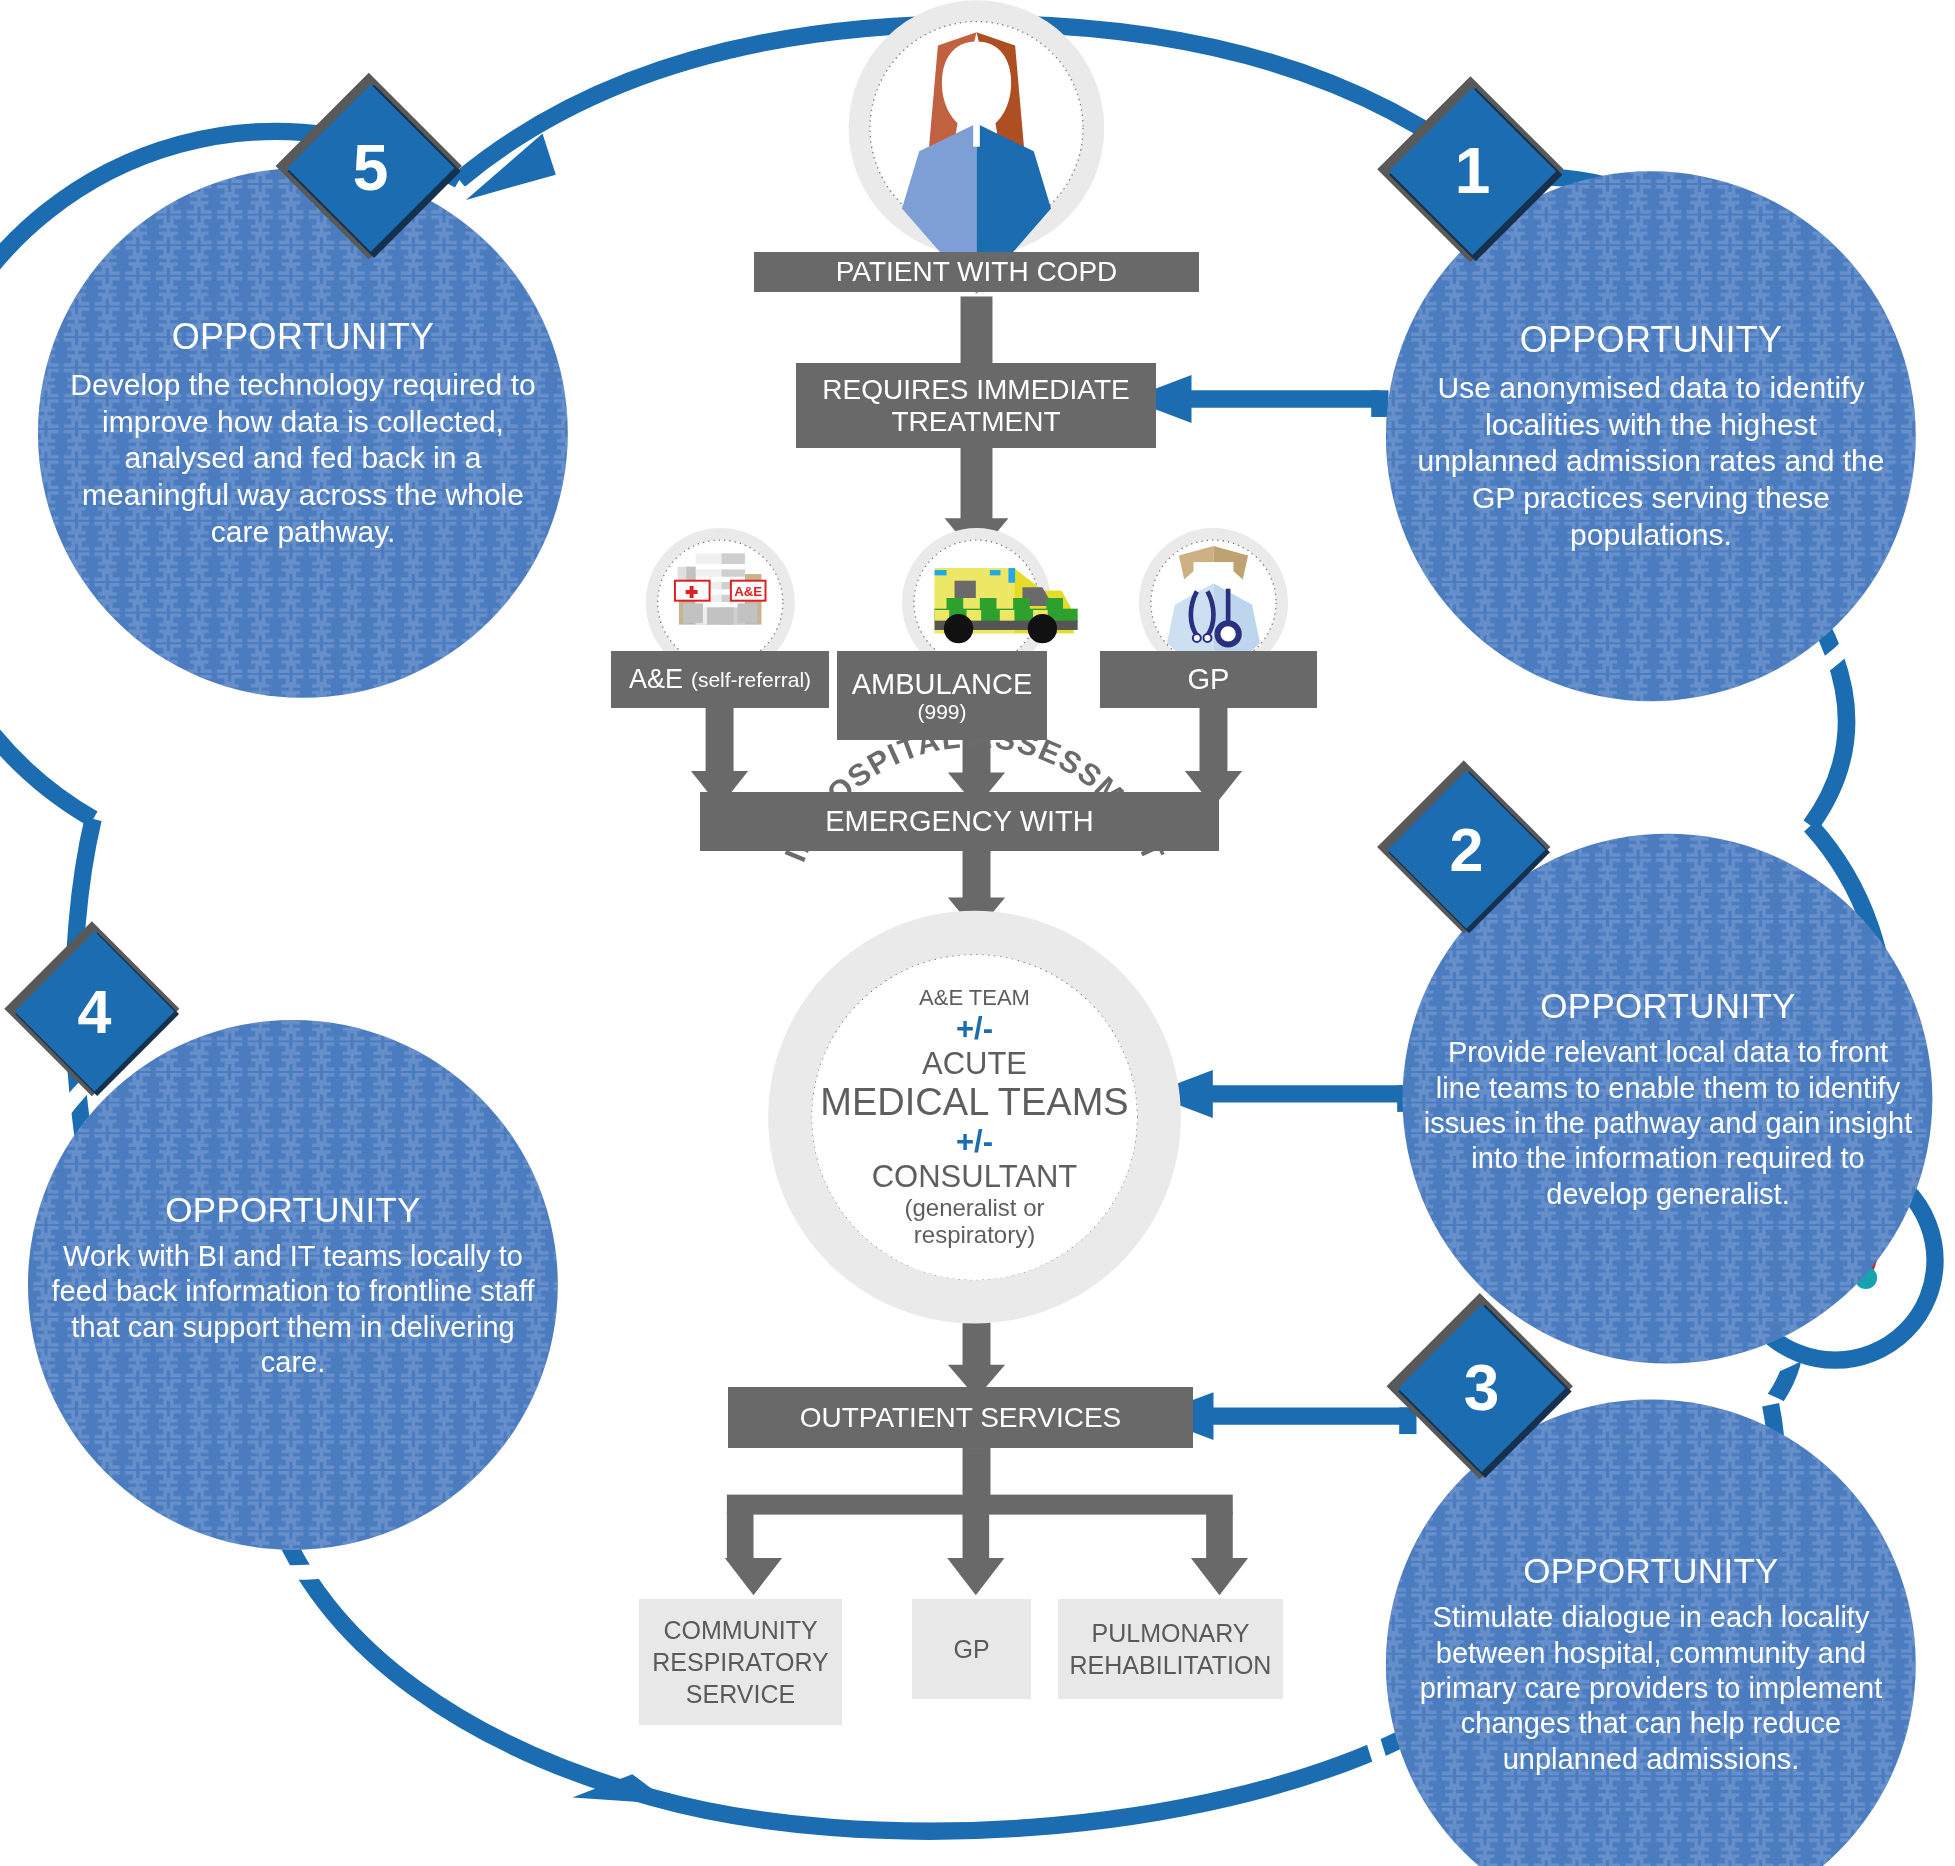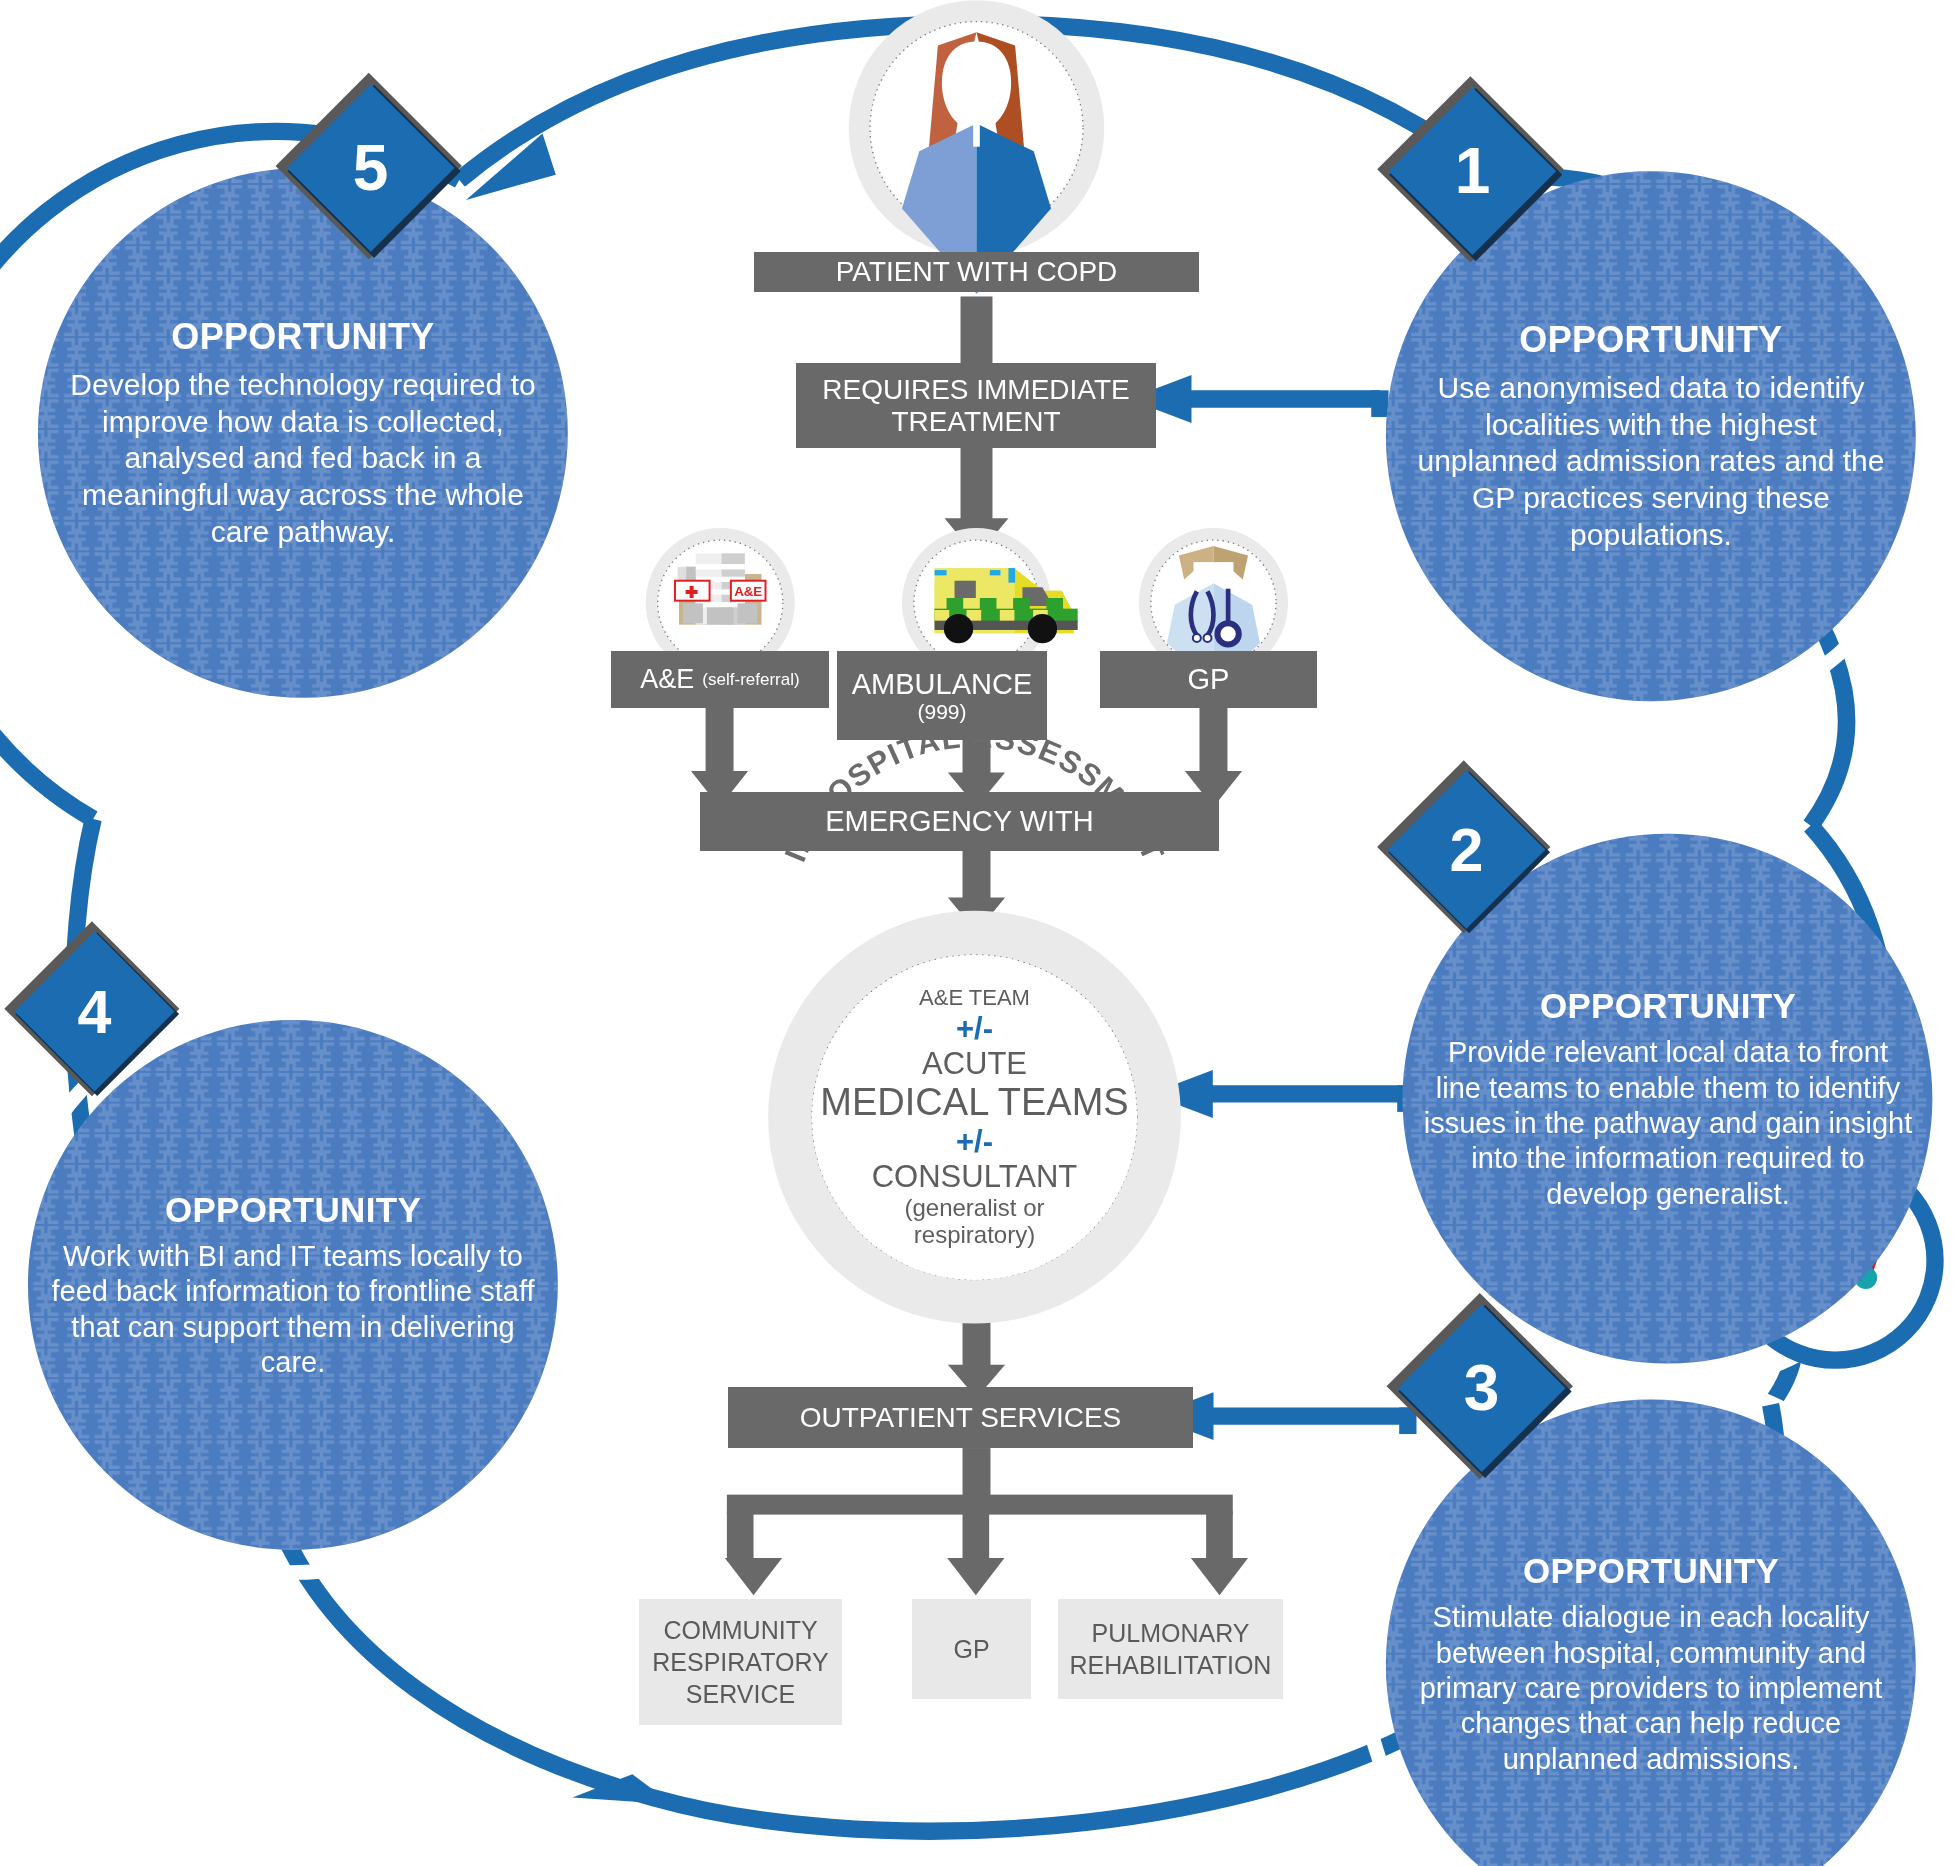--- a/index.html
+++ b/index.html
@@ -11,21 +11,21 @@
   #bg{position:absolute;left:0;top:0;width:1955px;height:1867px;}
 
   
   .opp{
     position:absolute;border-radius:50%;
     display:flex;flex-direction:column;align-items:center;justify-content:center;
     text-align:center;color:#ffffff;box-sizing:border-box;
     background-color:#4b7cc0;
   }
   .opp .inner{position:relative;z-index:2;padding:0 25px;}
-  .opp-title{font-weight:bold;letter-spacing:0.3px;margin-bottom:9.3px;}
+  .opp-title{font-weight:normal;letter-spacing:0.3px;margin-bottom:9.3px;}
   .opp-body{line-height:1.22;}
 
   
   .gbox{position:absolute;background:#696969;color:#ffffff;
         display:flex;align-items:center;justify-content:center;
         text-align:center;box-sizing:border-box;line-height:1.12;}
   .lbox{position:absolute;background:#e8e8e8;color:#5a5a5a;
         display:flex;align-items:center;justify-content:center;
         text-align:center;box-sizing:border-box;line-height:1.28;}
 
@@ -339,21 +339,21 @@
 
 <div class="gbox" style="left:754px;top:252px;width:445px;height:40px;font-size:28px;">PATIENT WITH COPD</div>
 
 <div class="gbox" style="left:796px;top:363px;width:360px;height:85px;font-size:28px;flex-direction:column;">
   <div>REQUIRES IMMEDIATE</div>
   <div>TREATMENT</div>
 </div>
 
 <div class="gbox" style="left:611px;top:651px;width:218px;height:57px;font-size:27px;">
   <span>A&amp;E</span>
-  <span style="font-size:17px;margin-left:8px;text-align:right;">(self-referral)</span>
+  <span style="font-size:21px;margin-left:8px;text-align:right;">(self-referral)</span>
 </div>
 
 <div class="gbox" style="left:837px;top:651px;width:210px;height:89px;font-size:29px;flex-direction:column;">
   <span>AMBULANCE</span>
   <span style="font-size:21px;">(999)</span>
 </div>
 
 <div class="gbox" style="left:1100px;top:651px;width:217px;height:57px;font-size:29px;">GP</div>
 
 <div class="gbox" style="left:700px;top:792px;width:519px;height:59px;font-size:29px;">EMERGENCY WITH</div>

